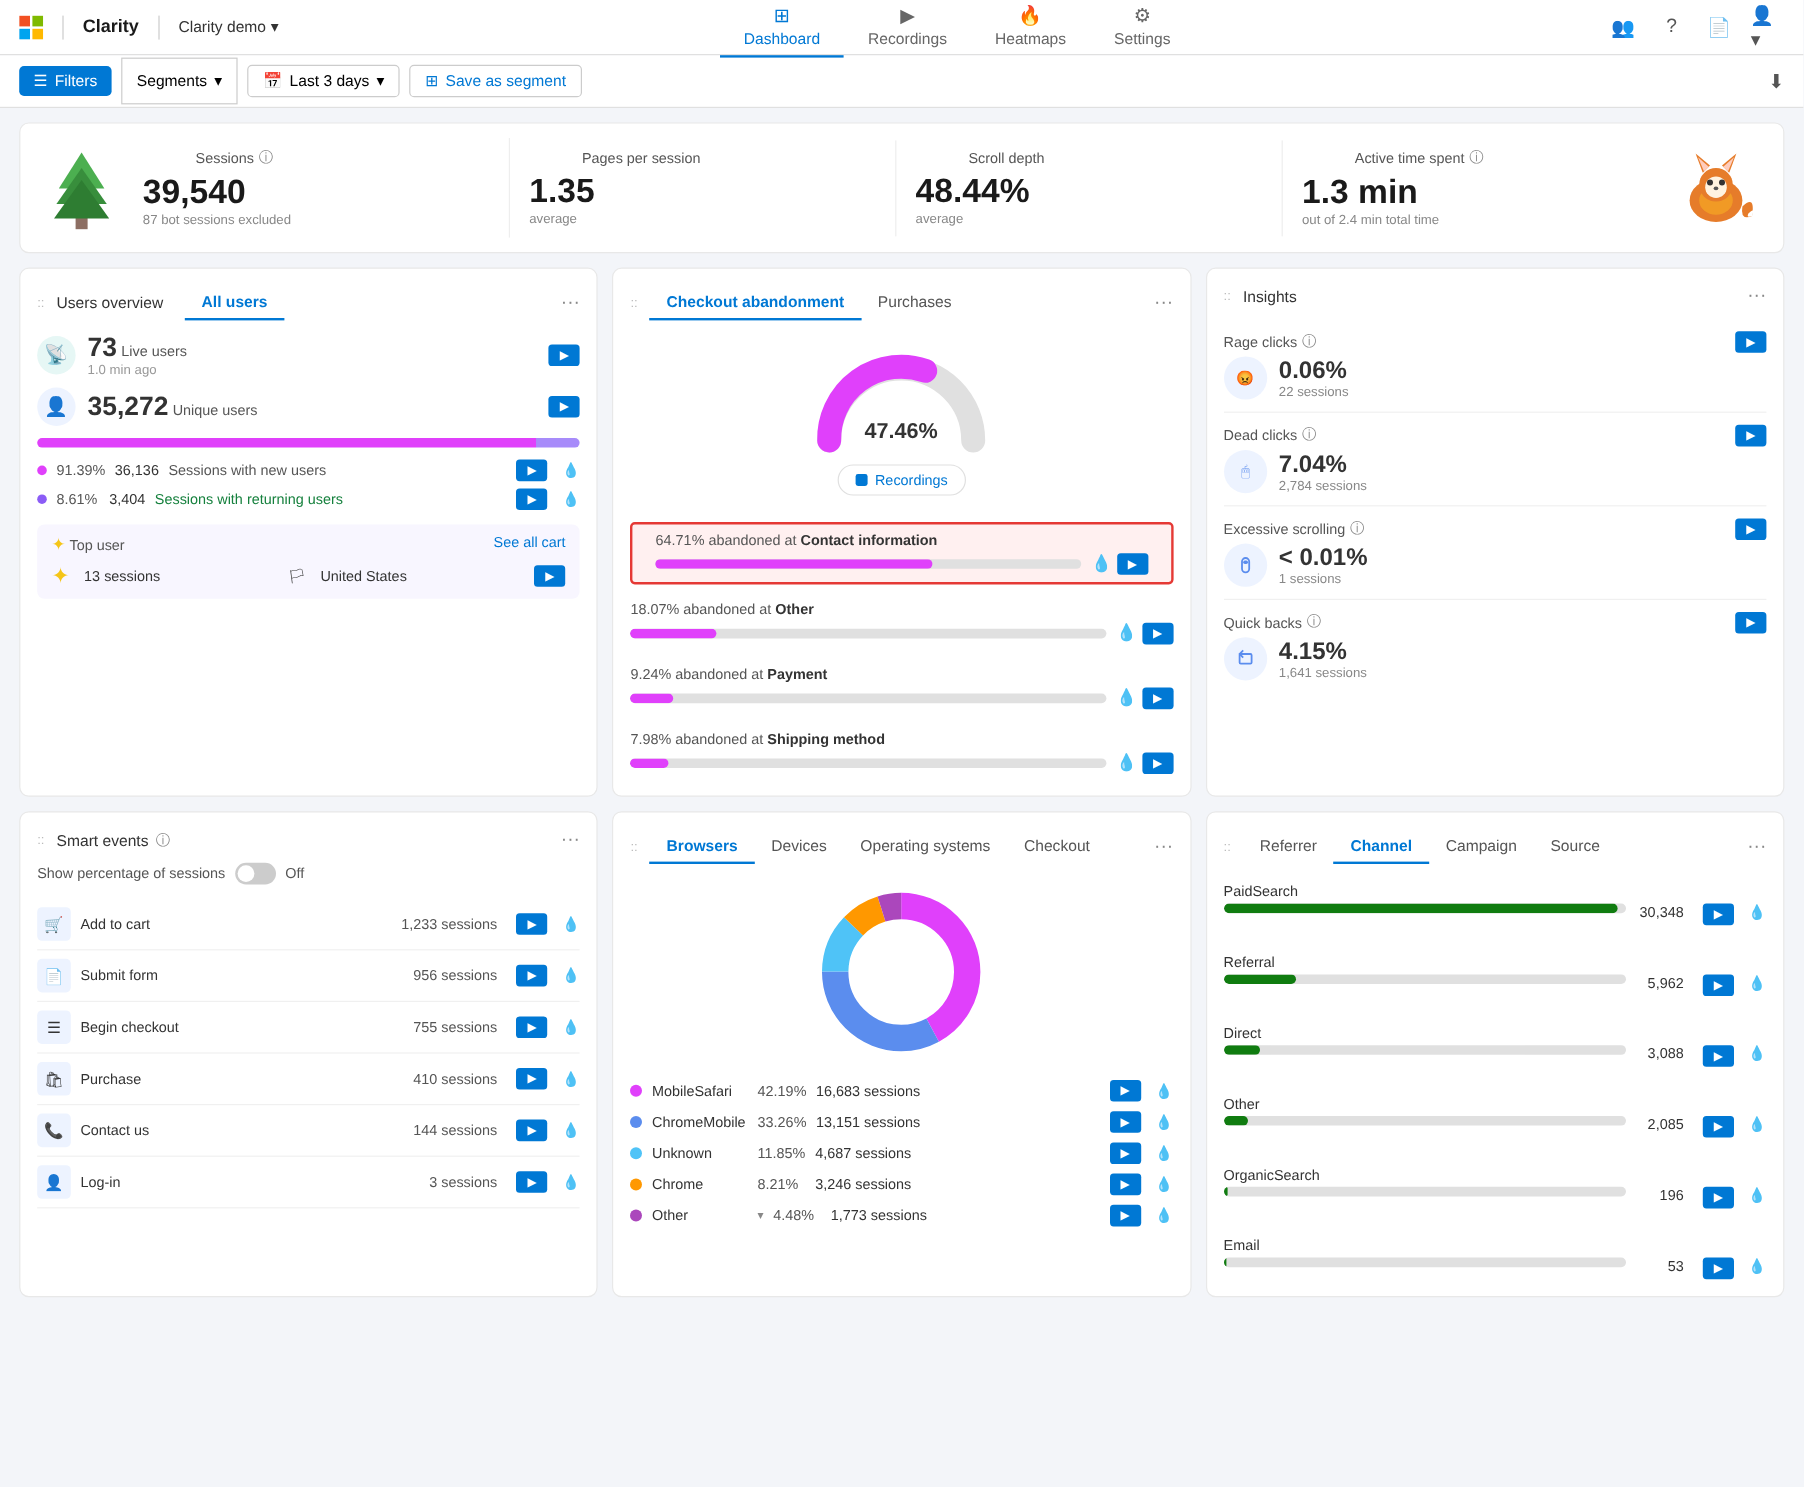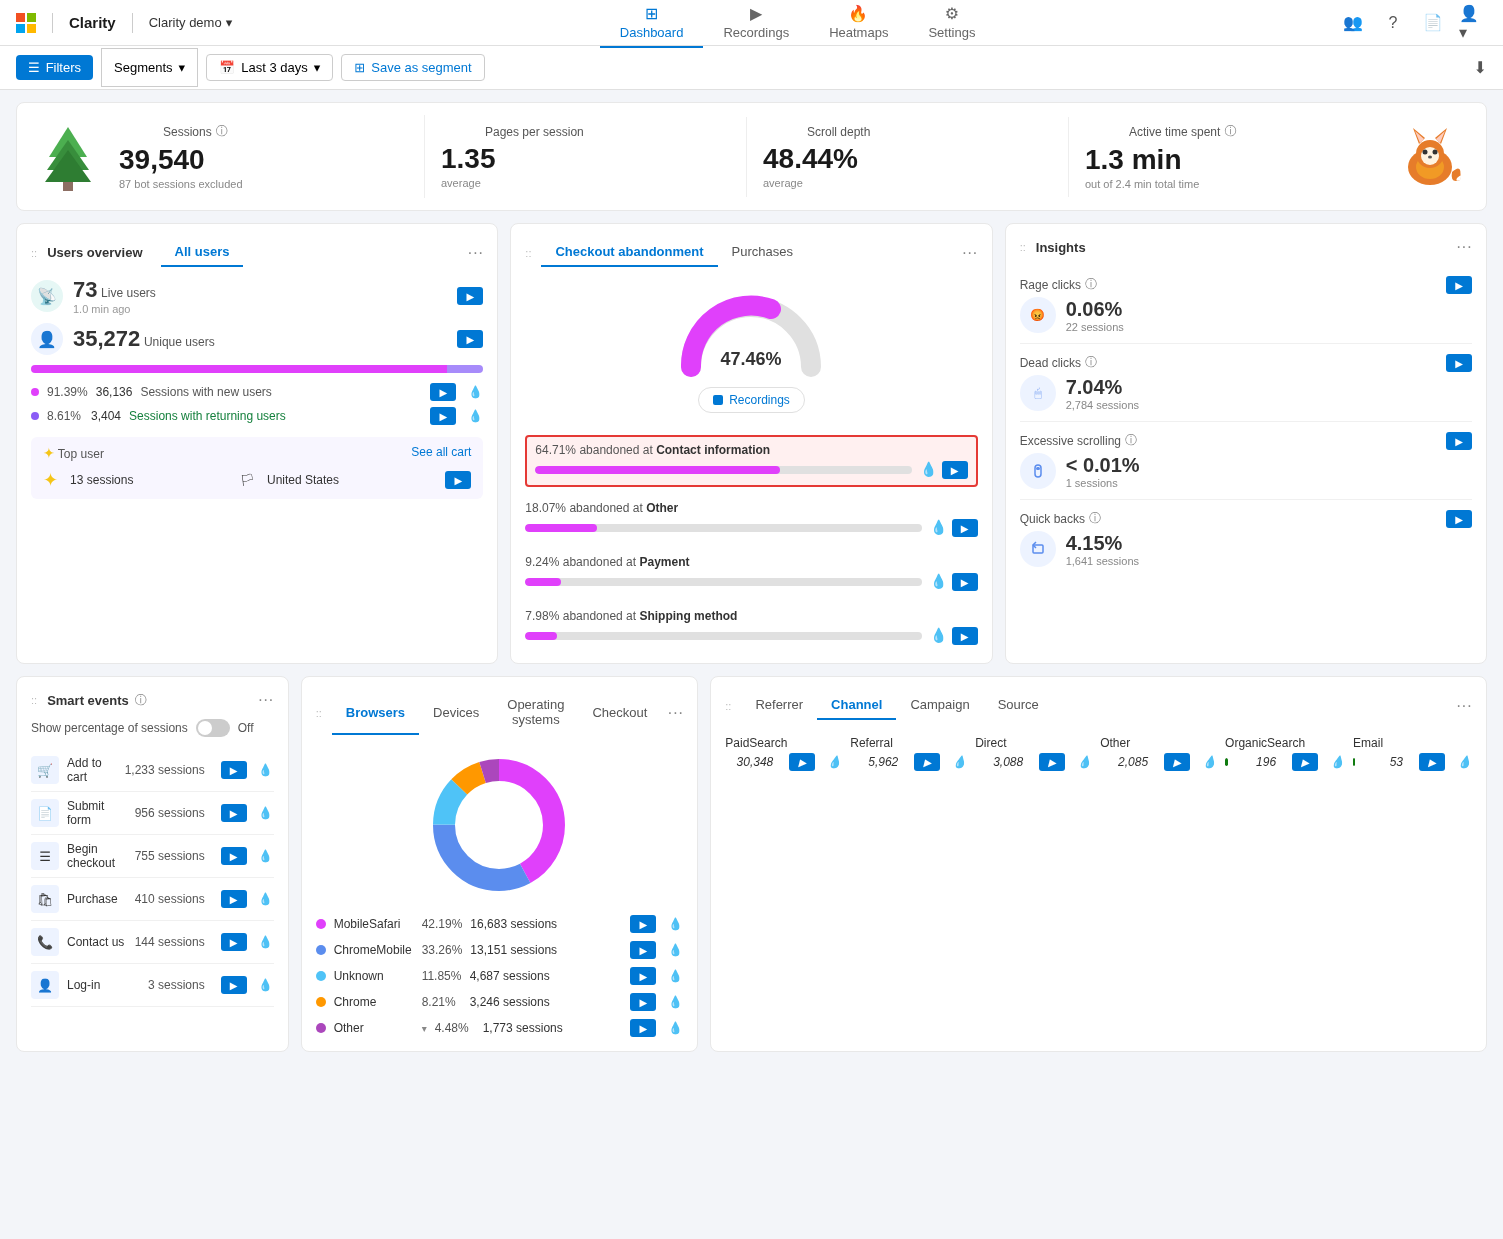--- a/index.html
+++ b/index.html
@@ -210,21 +210,21 @@
       position: relative;
     }
     .card-header {
       display: flex;
       align-items: center;
       margin-bottom: 10px;
       gap: 6px;
     }
     .card-title {
       font-size: 13px;
-      font-weight: 700;
+      font-weight: 400;
       color: #333;
     }
     .card-menu {
       margin-left: auto;
       cursor: pointer;
       color: #888;
       font-size: 16px;
     }
     .drag-handle {
       color: #bbb;
@@ -381,21 +381,21 @@
       flex-direction: column;
       gap: 10px;
     }
     .abandon-item {
       font-size: 12px;
     }
     .abandon-item.highlighted {
       background: #fff0f0;
       border: 2px solid #e53935;
       border-radius: 4px;
-      padding: 6px 8px;
+      padding: 6px 19px;
     }
     .abandon-label {
       margin-bottom: 4px;
       color: #555;
     }
     .abandon-label strong { color: #333; }
     .abandon-bar-row {
       display: flex;
       align-items: center;
       gap: 8px;
@@ -514,36 +514,35 @@
       flex-shrink: 0;
     }
     .browser-name { min-width: 80px; }
     .browser-pct { color: #555; min-width: 40px; }
     .browser-count { color: #333; }
     .chevron-down { font-size: 10px; color: #888; cursor: pointer; }
 
     
     .referrer-bar-row {
       display: flex;
-      flex-direction: row;
-      gap: 8px;
+      flex-direction: column;
+      gap: 24px;
       margin-top: 16px;
     }
     .referrer-item {
       font-size: 12px;
     }
     .referrer-name {
       margin-bottom: 3px;
       color: #333;
     }
     .referrer-bar-wrap {
       display: flex;
-      align-items: center;
+      align-items: flex-start;
       gap: 8px;
-      font-style: italic;
     }
     .referrer-bar-bg {
       flex: 1;
       height: 8px;
       background: #e0e0e0;
       border-radius: 4px;
       overflow: hidden;
     }
     .referrer-bar-fill {
       height: 100%;

